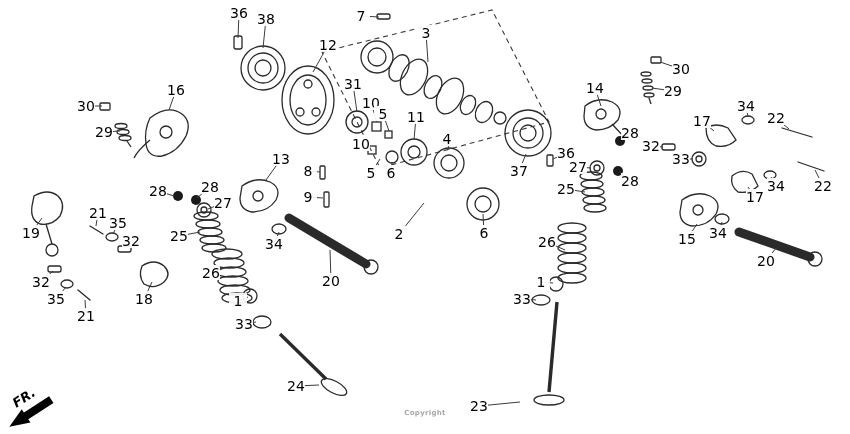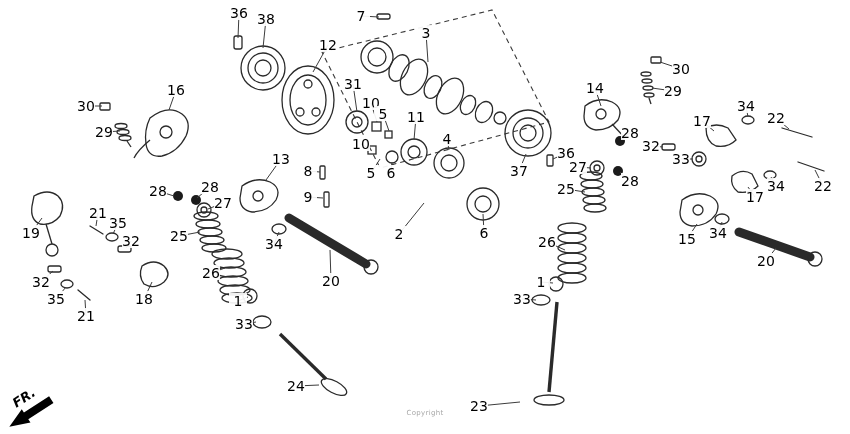--- a/index.html
+++ b/index.html
@@ -9,21 +9,21 @@
   .ln, .ln *{stroke:#2a2a2a;fill:none;stroke-width:1.3;}
   .dash{stroke:#3a3a3a;fill:none;stroke-width:1.1;stroke-dasharray:5 4;}
   .thick{stroke:#2a2a2a;stroke-width:3.4;fill:none;}
   .rod{stroke:#2a2a2a;stroke-width:9;stroke-linecap:round;fill:none;}
   .nut{fill:#1b1b1b;stroke:none;}
   .leader{stroke:#3c3c3c;stroke-width:1;}
   .label-bg{fill:#ffffff;opacity:0.92;}
   .part-num{font:14px "DejaVu Sans", sans-serif;fill:#000;text-anchor:middle;}
   .fr-text{font:italic 700 13px "DejaVu Sans", sans-serif;fill:#000;}
   .copyright{position:absolute;left:0;right:0;bottom:16px;text-align:center;
-             font-size:7px;line-height:1.5;color:#a8a8a8;letter-spacing:.3px;}
+             font-size:7px;line-height:1.5;color:#a8a8a8;letter-spacing:.3px;font-weight:bold;}
 </style>
 </head>
 <body>
 
 <div class="stage">
   <svg width="850" height="434" viewBox="0 0 850 434">
 
     <g>
 
       <polygon class="dash" points="322,52 492,10 549,122 380,168"></polygon>

